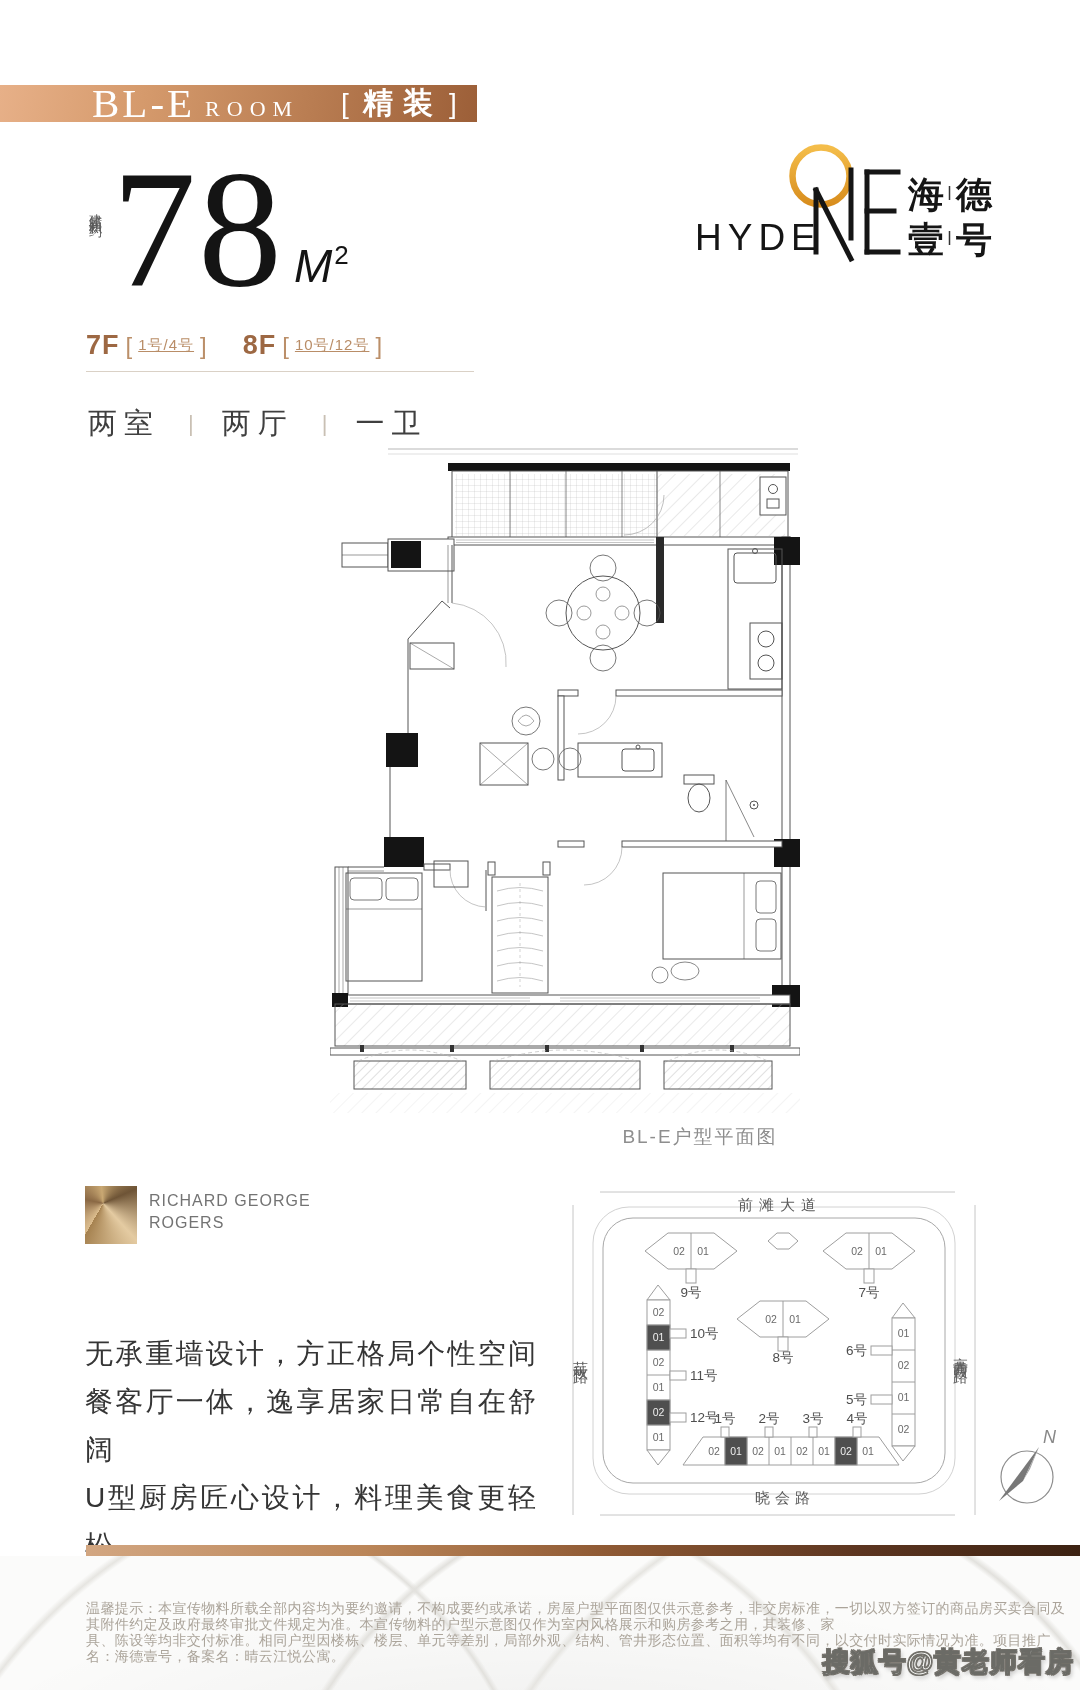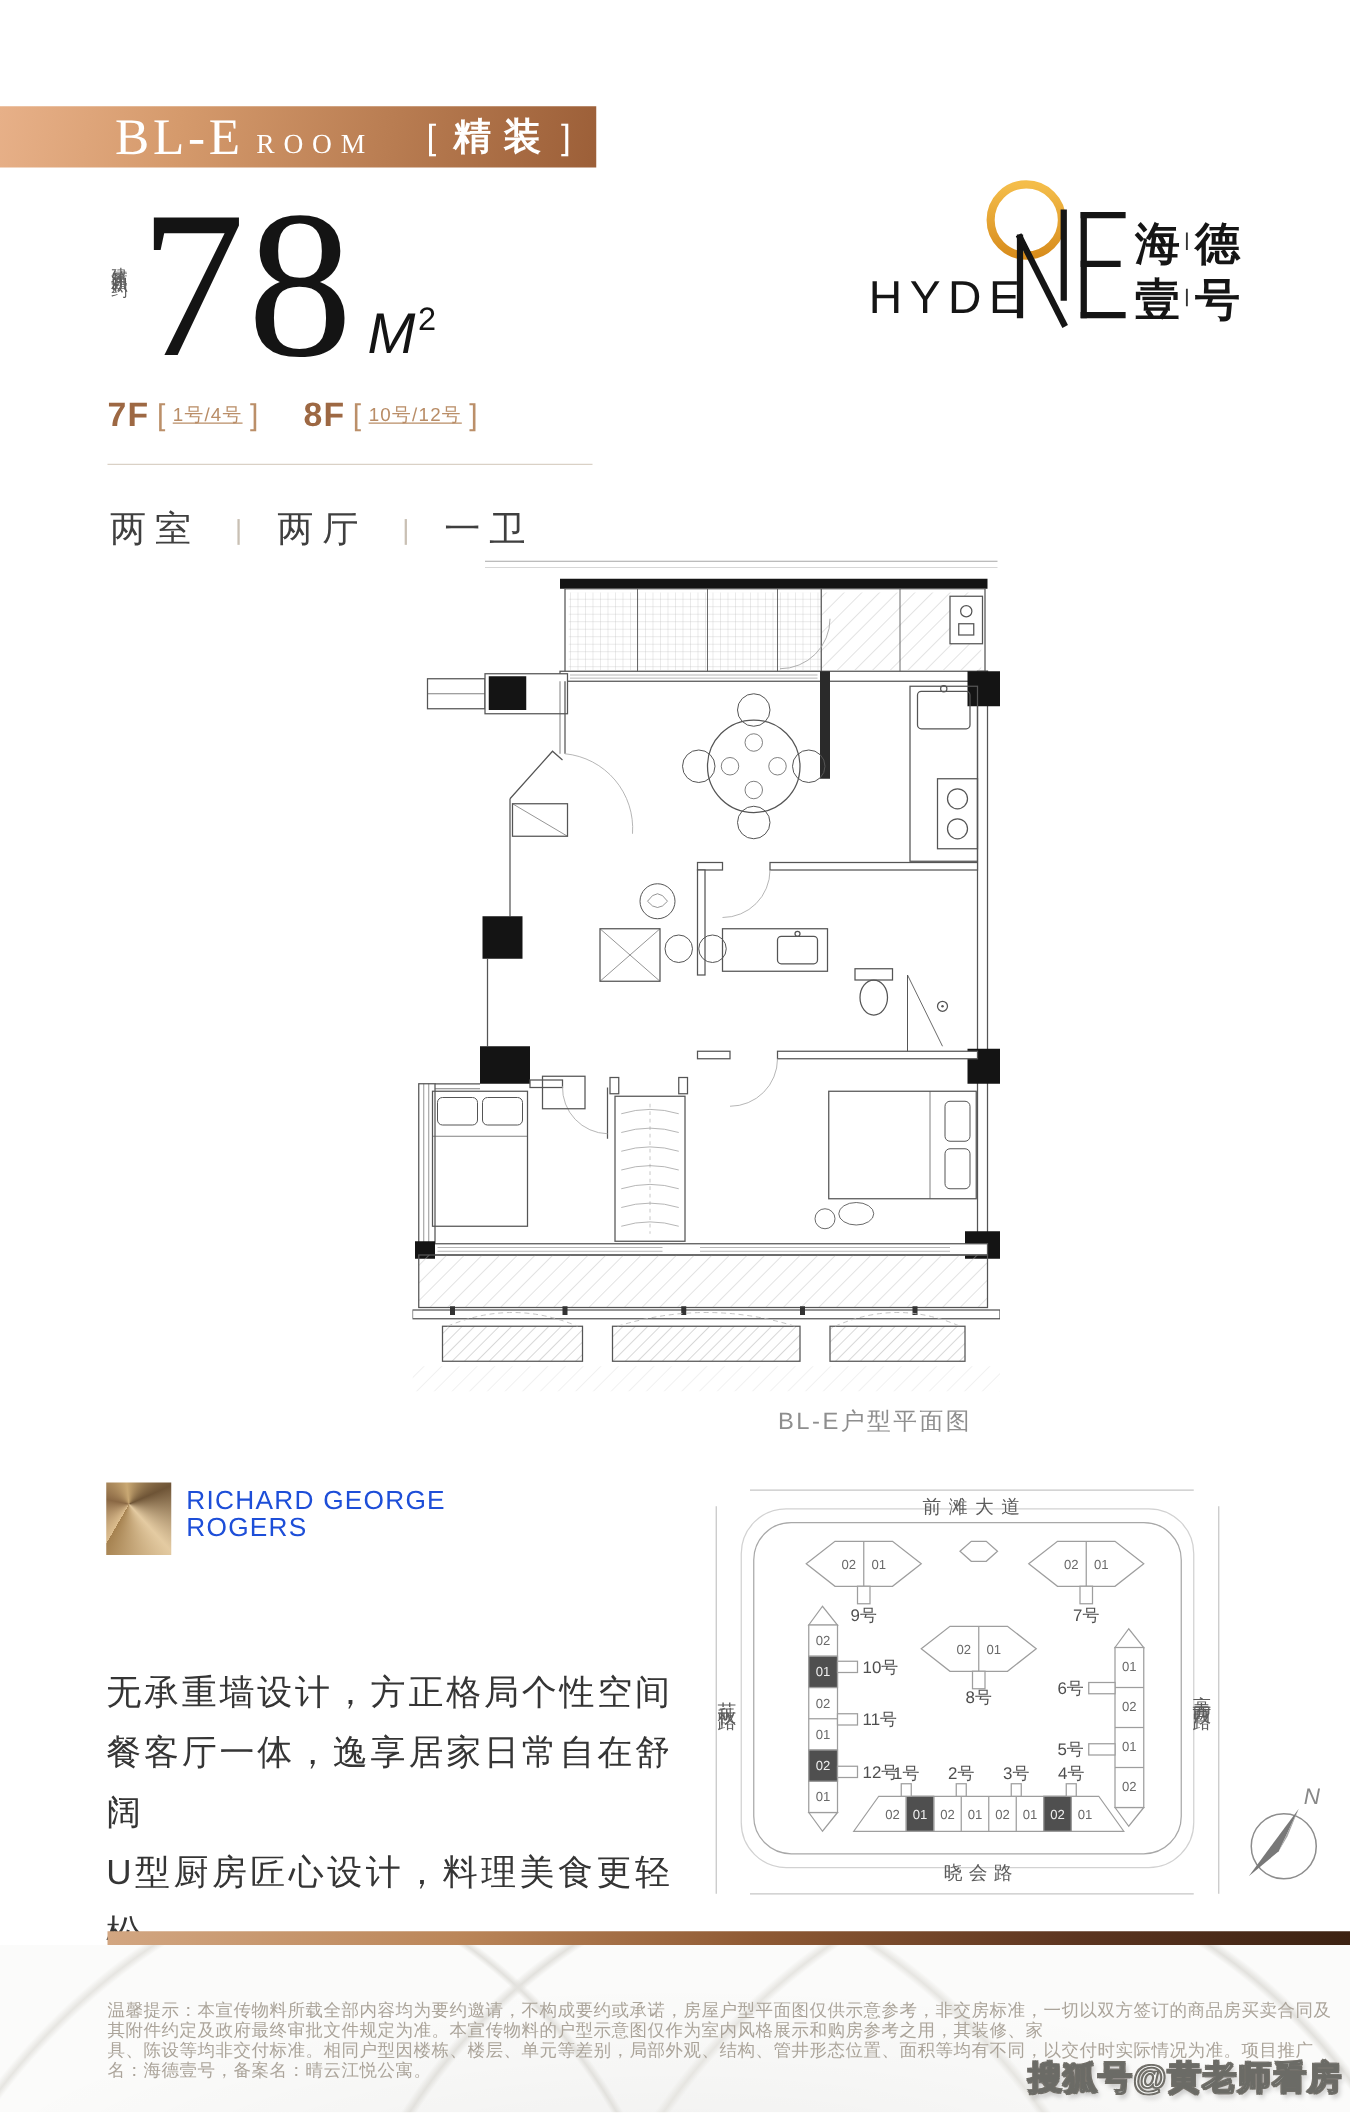--- a/index.html
+++ b/index.html
@@ -1,53 +1,53 @@
 <!DOCTYPE html>
 <html><head>
 <meta charset="utf-8">
 <style>
   html,body{margin:0;padding:0;background:#ffffff;}
   .page{position:relative;width:1080px;height:1690px;background:#fff;overflow:hidden;
         font-family:"Liberation Sans",sans-serif;color:#222;}
   
-  .banner{position:absolute;left:0;top:85px;width:477px;height:49px;
+  .banner{position:absolute;left:0;top:85px;width:477px;height:37px;
           background:linear-gradient(100deg,#e7b088 0%,#d59a6c 30%,#b97d52 65%,#9c5f38 100%);
           display:flex;align-items:center;padding-left:92px;box-sizing:border-box;}
   .banner .b-model{font-family:"Liberation Serif",serif;font-size:41px;color:#fff;letter-spacing:3px;font-weight:400;line-height:1;}
   .banner .b-room{font-family:"Liberation Serif",serif;font-size:22px;color:#fff;letter-spacing:7px;margin-left:10px;margin-top:10px;}
   .banner .b-tag{margin-left:42px;display:flex;align-items:center;color:#fff;}
   .banner .b-brk{font-size:28px;font-weight:300;}
   .banner .b-tagtxt{font-size:30px;font-weight:bold;letter-spacing:10px;margin:0 6px 0 14px;text-align:center;}
   
   .area-row{position:absolute;left:86px;top:162px;display:flex;align-items:flex-end;}
   .area-vlabel{writing-mode:vertical-rl;font-size:13px;letter-spacing:3px;color:#5a5a5a;margin-right:8px;margin-bottom:8px;height:84px;}
   .area-num{font-family:"Liberation Serif",serif;font-size:168px;line-height:0.79;color:#141414;letter-spacing:2px;font-weight:400;}
   .area-unit{font-family:Liberation Sans, sans-serif;font-style:italic;font-size:46px;color:#141414;margin-left:10px;margin-bottom:6px;line-height:1;}
   .area-sup{font-style:normal;font-size:26px;vertical-align:18px;margin-left:2px;}
   
   .floors{position:absolute;left:86px;top:317px;display:flex;align-items:center;gap:30px;}
-  .floor-item{display:flex;align-items:center;}
+  .floor-item{display:flex;align-items:center;margin-top:13px;}
   .f-name{font-size:27px;font-weight:bold;color:#9d6843;letter-spacing:1px;}
   .f-brk{font-size:24px;color:#bb8f69;margin:0 6px;font-weight:300;}
   .f-units{font-size:15px;color:#b98d67;letter-spacing:1px;text-decoration:underline;}
   
   .divider{position:absolute;left:86px;top:371px;width:388px;height:1px;background:#dad1c6;}
   .specs{position:absolute;left:88px;top:404px;display:flex;align-items:center;gap:28px;}
   .spec-item{font-size:29px;color:#3f3f3f;letter-spacing:7px;}
   .spec-sep{font-size:22px;color:#c9c0b4;font-weight:300;}
   
   .logo{position:absolute;left:697px;top:142px;width:300px;height:148px;}
   
   .plan{position:absolute;left:330px;top:437px;width:470px;height:680px;}
   .plan-caption{position:absolute;left:580px;top:1124px;width:240px;text-align:center;
                 font-size:19px;color:#8e8e8e;letter-spacing:2px;}
   
   .architect{position:absolute;left:85px;top:1186px;display:flex;align-items:flex-start;}
   .arch-photo{width:52px;height:58px;background:conic-gradient(from 210deg at 35% 30%,#dcbd8e,#8a6844,#c9a873,#6e5436,#e4cba2,#a5814f);}
-  .arch-name{margin-left:12px;font-size:21px;letter-spacing:1px;color:#1d4ed8;line-height:22px;padding-top:4px;font-weight:500;}
+  .arch-name{margin-left:12px;font-size:16px;letter-spacing:1px;color:#737373;line-height:22px;padding-top:4px;font-weight:500;}
   
   .desc{position:absolute;left:85px;top:1330px;width:452px;}
   .desc .dline{font-size:28px;color:#353535;line-height:48px;text-align:justify;text-align-last:justify;letter-spacing:1px;}
   
   .sitemap{position:absolute;left:565px;top:1185px;width:515px;height:348px;}
   
   .bar{position:absolute;left:86px;top:1545px;width:994px;height:11px;
        background:linear-gradient(90deg,#d2a681 0%,#bb8659 28%,#8f5a34 52%,#5c3520 78%,#3c2212 100%);}
   .waves{position:absolute;left:0;top:1556px;width:1080px;height:134px;background:#fbfbfa;
     background-image:

